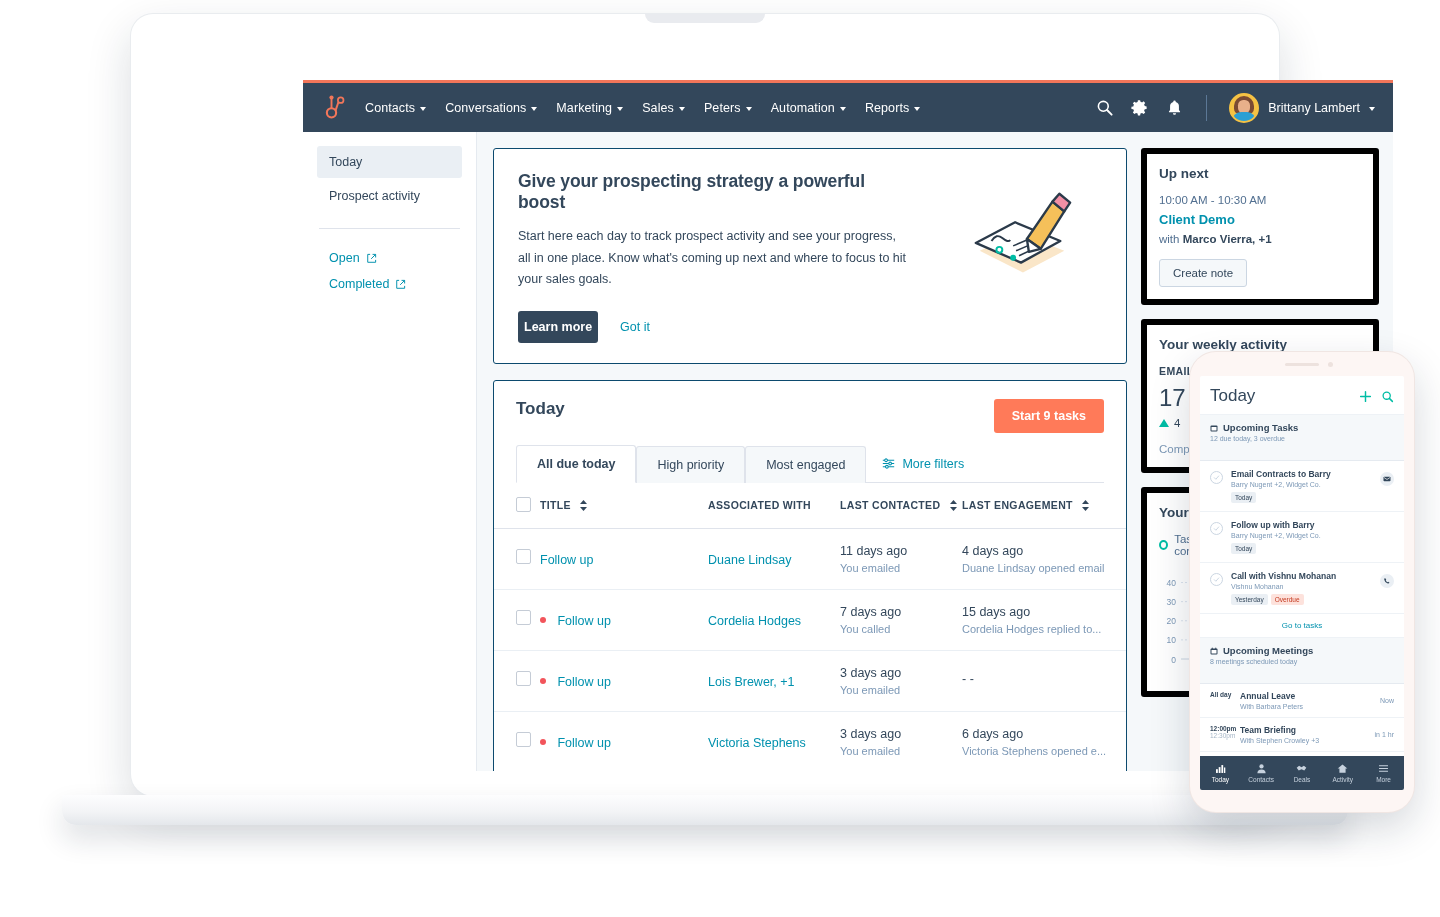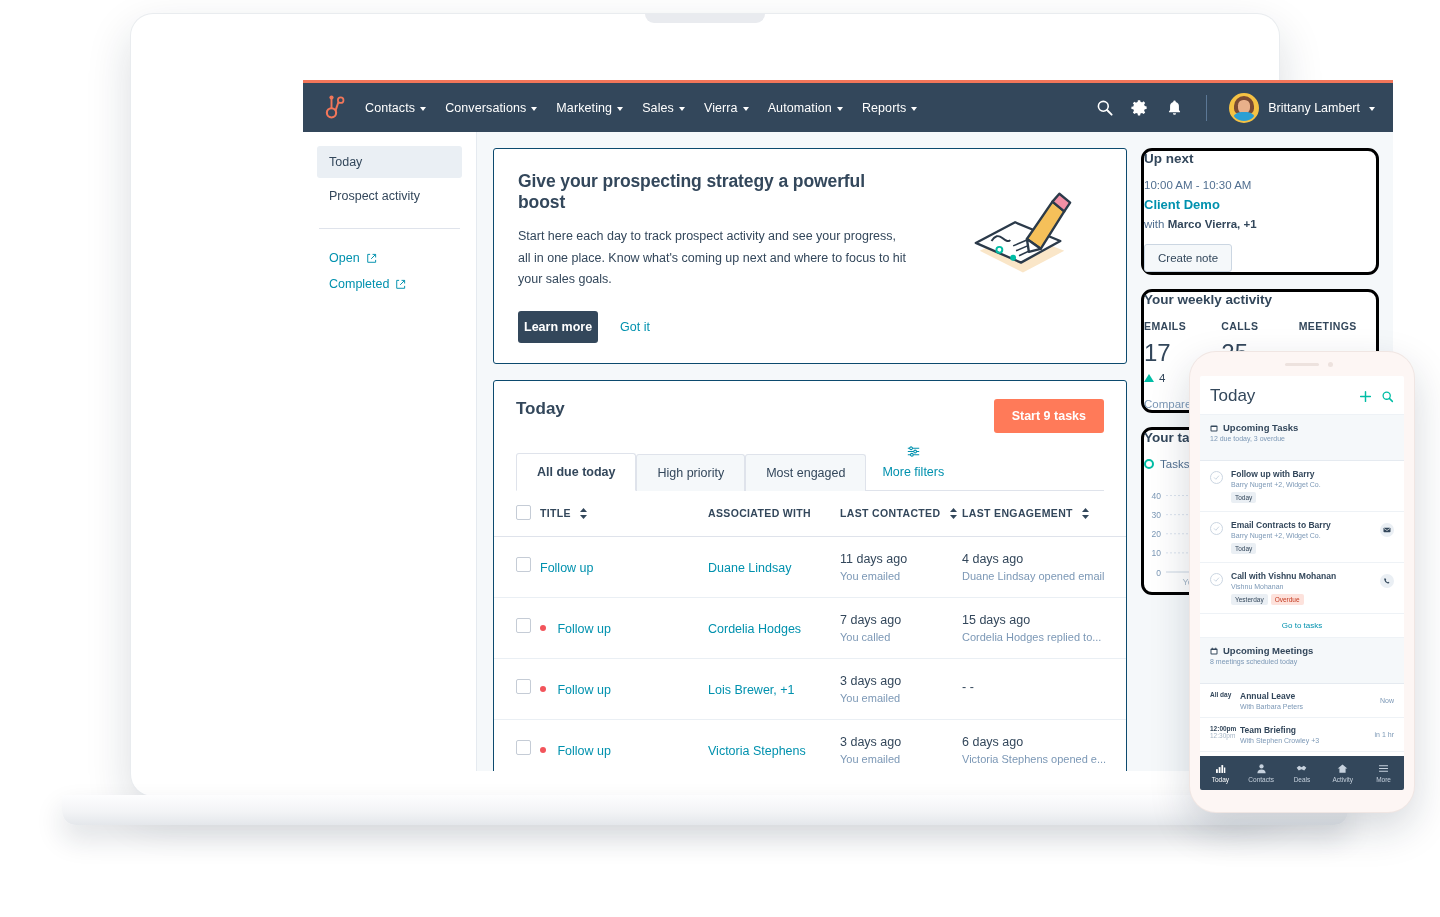--- a/index.html
+++ b/index.html
@@ -153,21 +153,21 @@
   }
   .tab {
     font-size: 12.5px; color: #33475b; padding: 11px 20px;
     border: 1px solid #dfe3eb; border-bottom: none;
     background: #f5f8fa; cursor: pointer; border-radius: 3px 3px 0 0;
     margin-bottom: -1px;
   }
   .tab.active { background: #ffffff; border-bottom: 1px solid #ffffff; font-weight: bold; }
   .more-filters {
     margin-left: 16px; font-size: 12.5px; color: #0091ae; cursor: pointer;
-    display: flex; align-items: center; gap: 7px; padding-bottom: 11px; flex-direction: column;
+    display: flex; align-items: center; gap: 7px; padding-bottom: 11px;
   }
 
   table.tasks { width: 100%; border-collapse: collapse; margin-top: 0; }
   table.tasks thead th {
     font-size: 10.5px; color: #33475b; font-weight: bold; letter-spacing: .35px;
     text-align: left; padding: 14px 0; border-bottom: 1px solid #dfe3eb;
     background: #ffffff; white-space: nowrap;
   }
   table.tasks tbody td {
     padding: 15px 0; border-bottom: 1px solid #eaeff4; vertical-align: middle;
@@ -187,21 +187,21 @@
     background: #f2545b; margin-right: 7px; vertical-align: middle;
   }
   .cell-main { font-size: 12.5px; color: #33475b; }
   .cell-sub { font-size: 11px; color: #7c98b6; margin-top: 4px; }
 
   
   .rsidebar {
     width: 252px; flex: 0 0 252px; padding: 16px 14px 0 0;
     background: #f5f8fa;
   }
-  .rcard { background: #ffffff; border: 3px solid #000000; border-radius: 11px; padding: 0; }
+  .rcard { background: #ffffff; border: 6px solid #000000; border-radius: 3px; padding: 12px; }
   .rcard + .rcard { margin-top: 14px; }
   .rcard h3 { font-size: 13.5px; color: #33475b; font-weight: bold; margin-bottom: 13px; }
   .upnext-time { font-size: 11.5px; color: #516f90; margin-bottom: 6px; }
   .upnext-title { font-size: 13px; color: #0091ae; font-weight: bold; margin-bottom: 6px; cursor: pointer; }
   .upnext-with { font-size: 11.5px; color: #516f90; margin-bottom: 14px; }
   .upnext-with b { color: #33475b; font-weight: bold; }
   .btn-ghost {
     background: #f5f8fa; border: 1px solid #cbd6e2; color: #33475b;
     font-size: 11.5px; padding: 7px 13px; border-radius: 3px; cursor: pointer;
     font-family: inherit;
@@ -329,21 +329,21 @@
           </div>
           <div class="nav-item">
             <span>Marketing</span>
             <span class="caret"></span>
           </div>
           <div class="nav-item">
             <span>Sales</span>
             <span class="caret"></span>
           </div>
           <div class="nav-item">
-            <span>Vierra</span>
+            <span>Peters</span>
             <span class="caret"></span>
           </div>
           <div class="nav-item">
             <span>Automation</span>
             <span class="caret"></span>
           </div>
           <div class="nav-item">
             <span>Reports</span>
             <span class="caret"></span>
           </div>
@@ -670,46 +670,46 @@
         <div class="ph-section-sub">12 due today, 3 overdue</div>
       </div>
 
       <div class="ph-task">
         <div class="ph-check">
           <svg width="7" height="7" viewBox="0 0 16 16">
             <path d="M3 8.5 L6.5 12 L13 4.5" fill="none" stroke="#cbd6e2" stroke-width="2.2" stroke-linecap="round"></path>
           </svg>
         </div>
         <div class="ph-task-body">
+          <div class="ph-task-title">Email Contracts to Barry</div>
+          <div class="ph-task-sub">Barry Nugent +2, Widget Co.</div>
+          <div class="ph-badges">
+            <span class="ph-badge">Today</span>
+          </div>
+        </div>
+        <div class="ph-task-icon">
+          <svg width="8" height="8" viewBox="0 0 16 16">
+            <rect x="1" y="3.5" width="14" height="9" rx="1.5" fill="#33475b"></rect>
+            <path d="M2 5 L8 9 L14 5" fill="none" stroke="#ffffff" stroke-width="1.3"></path>
+          </svg>
+        </div>
+      </div>
+
+      <div class="ph-task">
+        <div class="ph-check">
+          <svg width="7" height="7" viewBox="0 0 16 16">
+            <path d="M3 8.5 L6.5 12 L13 4.5" fill="none" stroke="#cbd6e2" stroke-width="2.2" stroke-linecap="round"></path>
+          </svg>
+        </div>
+        <div class="ph-task-body">
           <div class="ph-task-title">Follow up with Barry</div>
           <div class="ph-task-sub">Barry Nugent +2, Widget Co.</div>
           <div class="ph-badges">
             <span class="ph-badge">Today</span>
           </div>
-        </div>
-      </div>
-
-      <div class="ph-task">
-        <div class="ph-check">
-          <svg width="7" height="7" viewBox="0 0 16 16">
-            <path d="M3 8.5 L6.5 12 L13 4.5" fill="none" stroke="#cbd6e2" stroke-width="2.2" stroke-linecap="round"></path>
-          </svg>
-        </div>
-        <div class="ph-task-body">
-          <div class="ph-task-title">Email Contracts to Barry</div>
-          <div class="ph-task-sub">Barry Nugent +2, Widget Co.</div>
-          <div class="ph-badges">
-            <span class="ph-badge">Today</span>
-          </div>
-        </div>
-        <div class="ph-task-icon">
-          <svg width="8" height="8" viewBox="0 0 16 16">
-            <rect x="1" y="3.5" width="14" height="9" rx="1.5" fill="#33475b"></rect>
-            <path d="M2 5 L8 9 L14 5" fill="none" stroke="#ffffff" stroke-width="1.3"></path>
-          </svg>
         </div>
       </div>
 
       <div class="ph-task">
         <div class="ph-check">
           <svg width="7" height="7" viewBox="0 0 16 16">
             <path d="M3 8.5 L6.5 12 L13 4.5" fill="none" stroke="#cbd6e2" stroke-width="2.2" stroke-linecap="round"></path>
           </svg>
         </div>
         <div class="ph-task-body">

